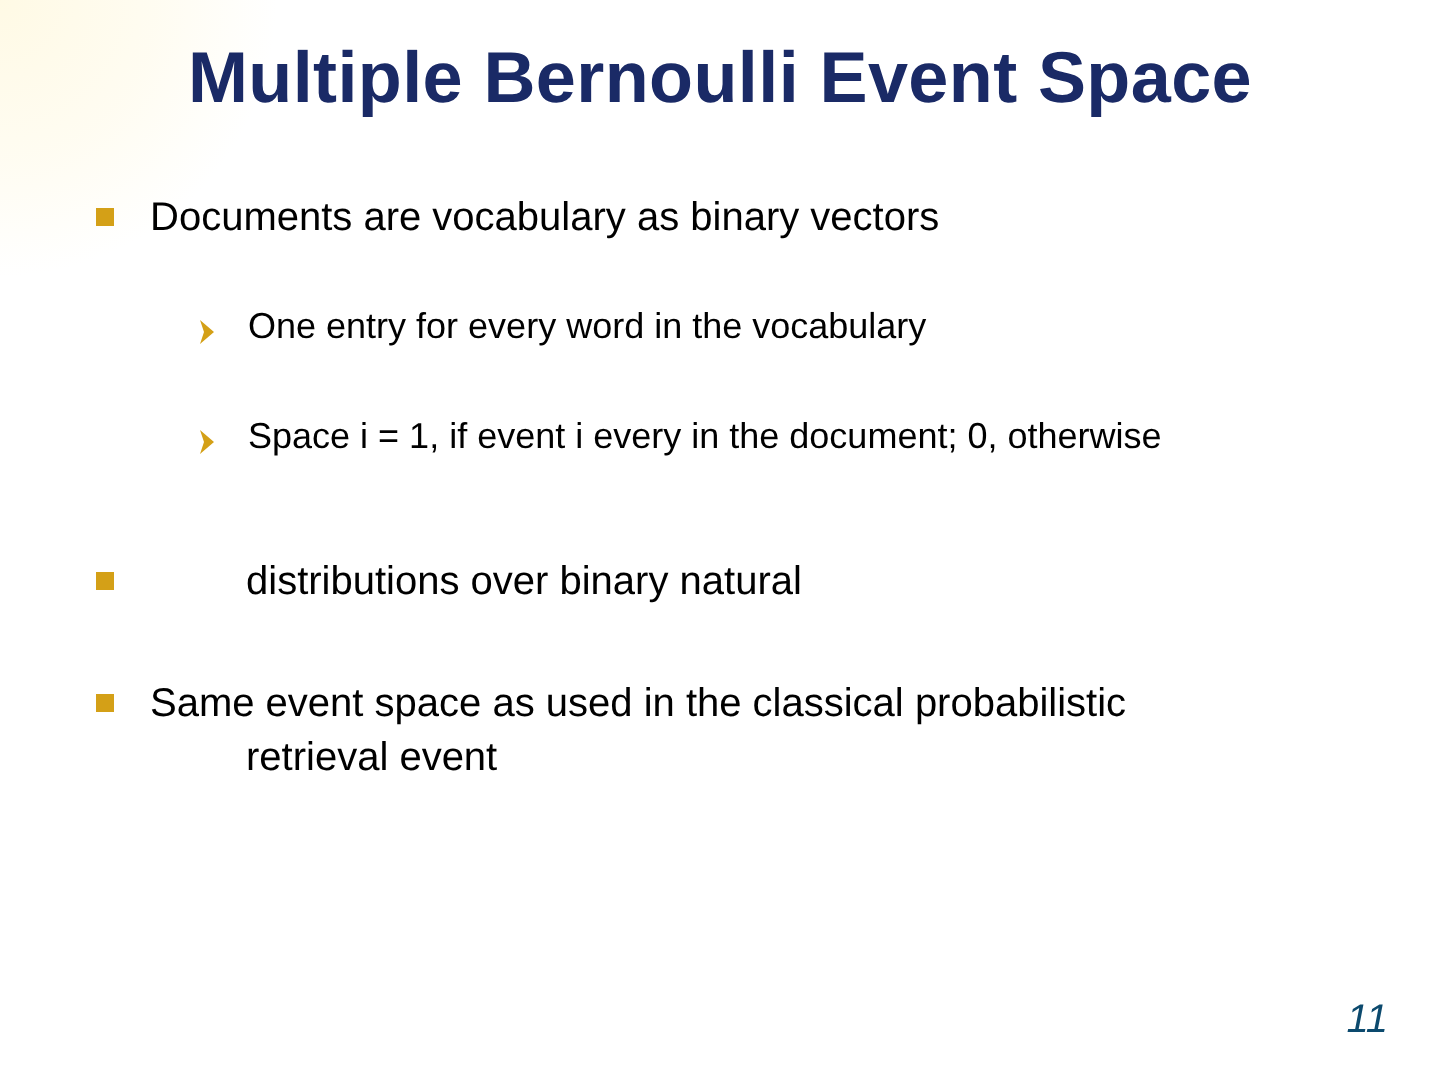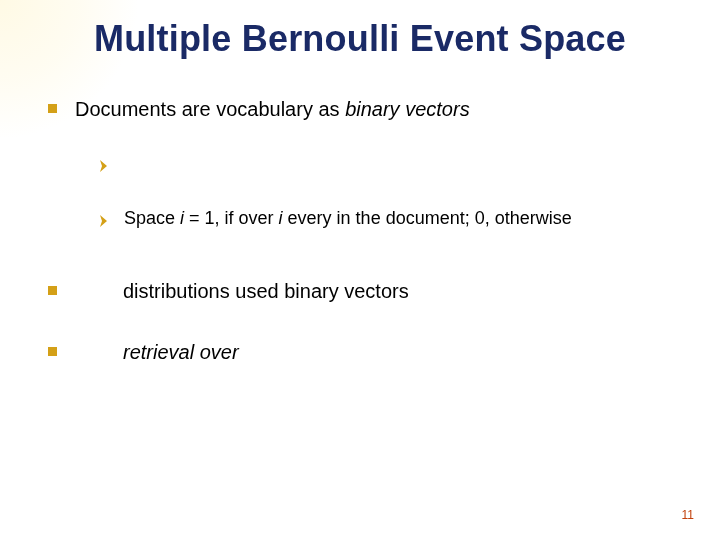--- a/index.html
+++ b/index.html
@@ -74,27 +74,28 @@
     color: #000;
     line-height: 1.35;
   }
   .b2 .chev {
     flex: 0 0 auto;
     margin-top: 3px;
     margin-right: 14px;
   }
   .b2 .txt { flex: 1 1 auto; }
   .gap { height: 10px; }
-  .italic { font-style: italic; }
+  .italic { }
   .page-num {
     position: absolute;
     bottom: 18px;
     right: 26px;
-    font-size: 12px;
-    color: #c2410c;
+    font-size: 20px;
+    color: #0c4a6e;
+    font-style: italic;
   }
 </style>
 </head>
 <body>
 
 <div class="slide">
   <div class="corner-accent"></div>
 
   <div class="title">Multiple Bernoulli Event Space</div>
 
@@ -108,49 +109,53 @@
     </div>
 
     <div class="gap"></div>
 
     <div class="b2">
       <span class="chev">
         <svg width="10" height="12" viewBox="0 0 10 12">
             <polygon points="0,0 7,6 0,12 2,6" fill="#d4a017"></polygon>
           </svg>
       </span>
+      <span class="txt">One entry for every word in the vocabulary</span>
     </div>
 
     <div class="gap"></div>
 
     <div class="b2">
       <span class="chev">
         <svg width="10" height="12" viewBox="0 0 10 12">
             <polygon points="0,0 7,6 0,12 2,6" fill="#d4a017"></polygon>
           </svg>
       </span>
       <span class="txt">
-        <span>Space </span><span class="italic">i</span><span> = 1, if over </span><span class="italic">i</span><span> every in the document; 0, otherwise</span>
+        <span>Space </span><span class="italic">i</span><span> = 1, if event </span><span class="italic">i</span><span> every in the document; 0, otherwise</span>
       </span>
     </div>
 
     <div style="height:26px"></div>
 
     <div class="b1">
       <span class="bullet"></span>
       <span class="txt">
-        <span class="cont">distributions used binary vectors</span>
+        <span class="cont">distributions over binary natural</span>
       </span>
     </div>
 
     <div style="height:16px"></div>
 
     <div class="b1">
       <span class="bullet"></span>
       <span class="txt">
-        <span class="cont italic">retrieval over</span>
+        <span>
+          <span>Same event space as used in the classical </span><span class="italic">probabilistic</span>
+        </span>
+        <span class="cont italic">retrieval event</span>
       </span>
     </div>
 
   </div>
 
   <div class="page-num">11</div>
 </div>
 
 </body></html>

